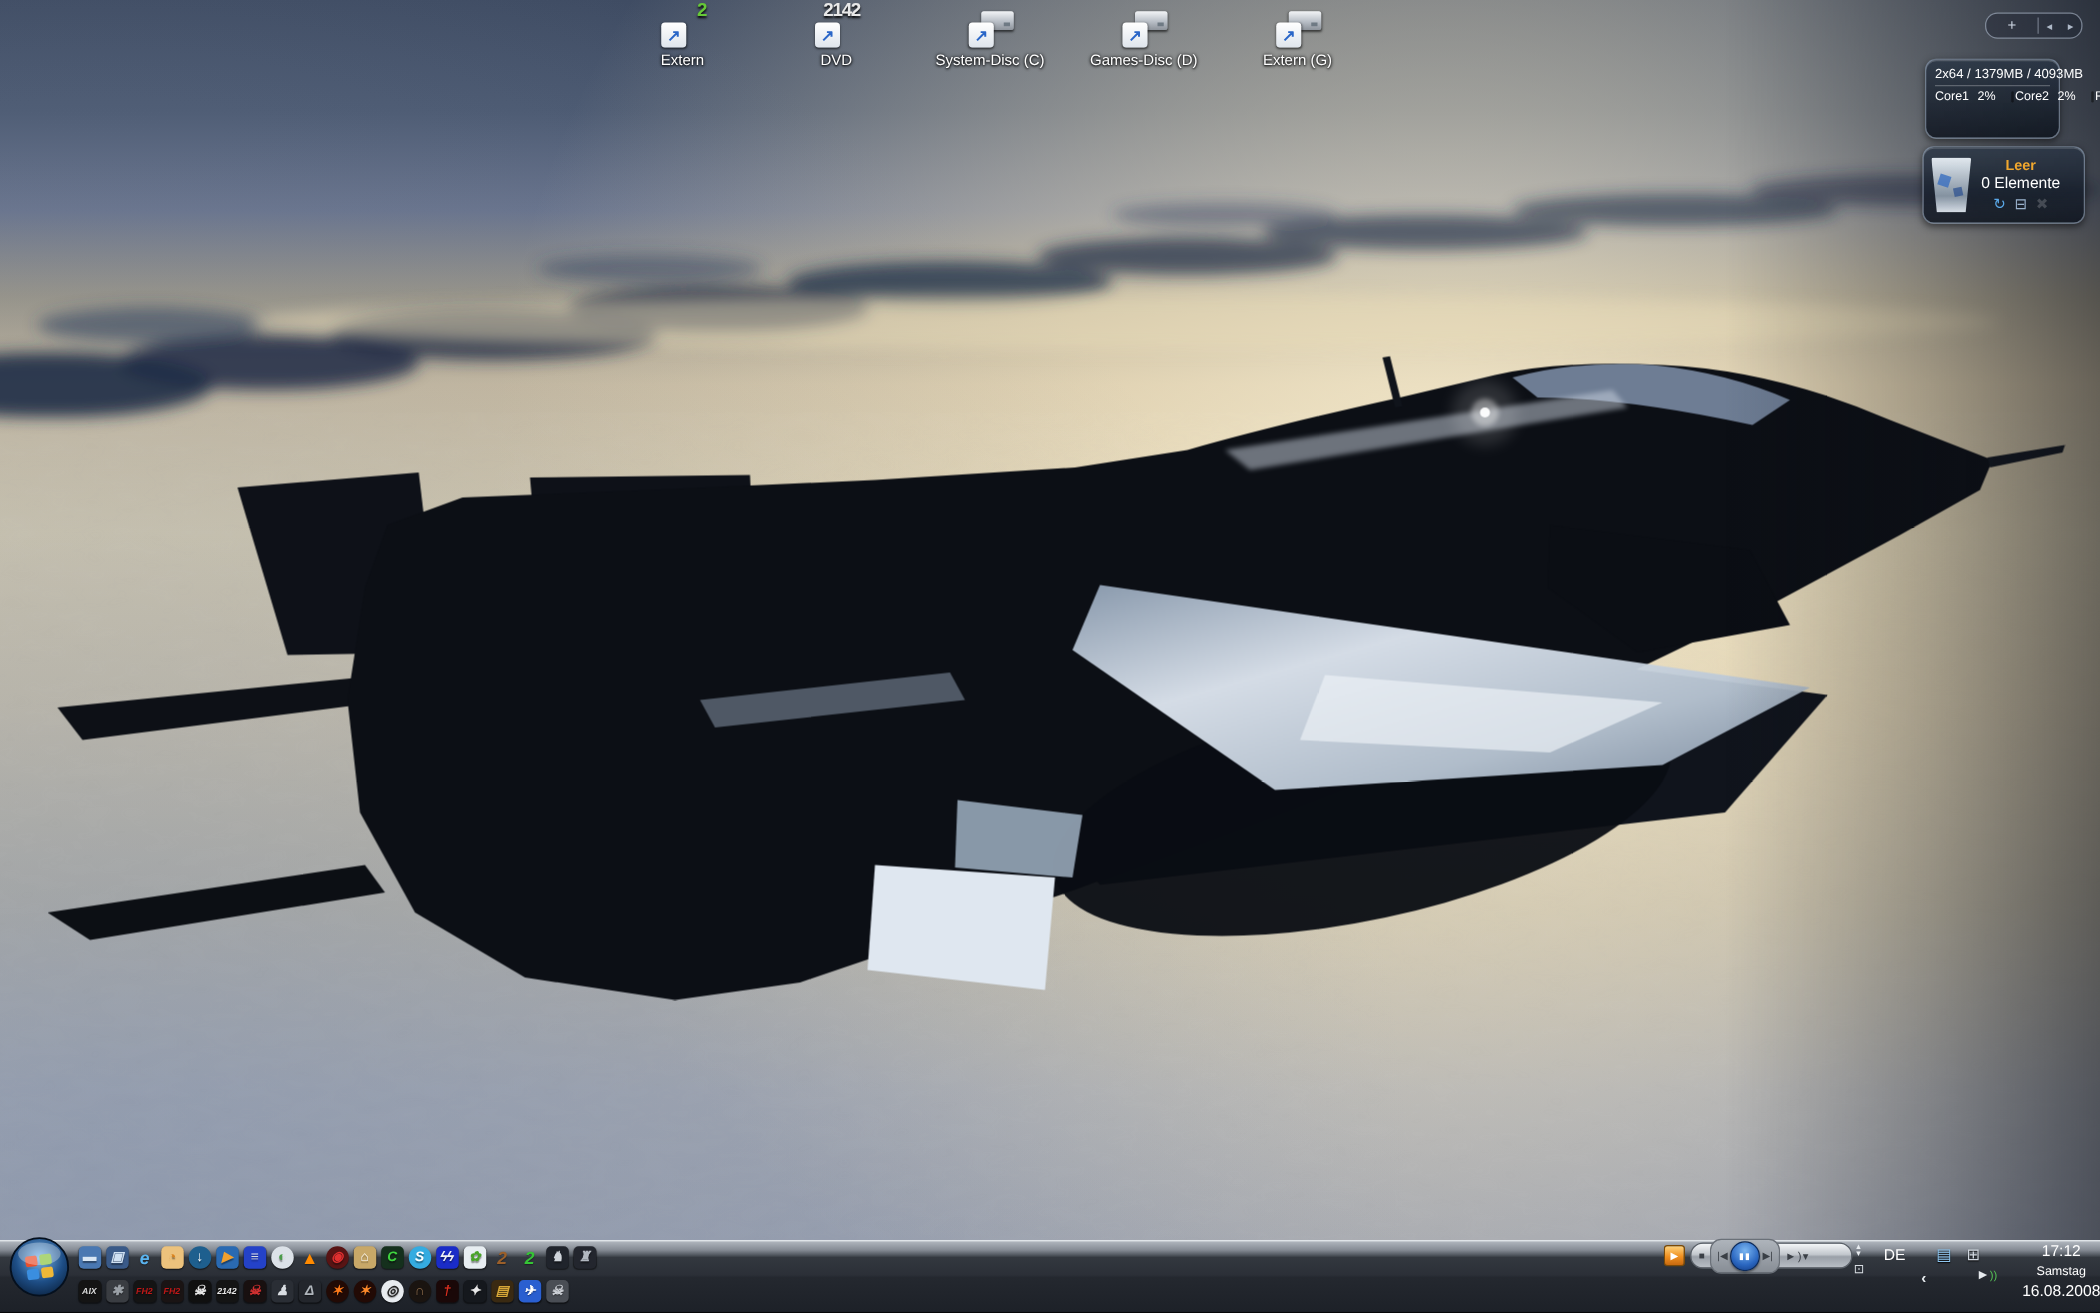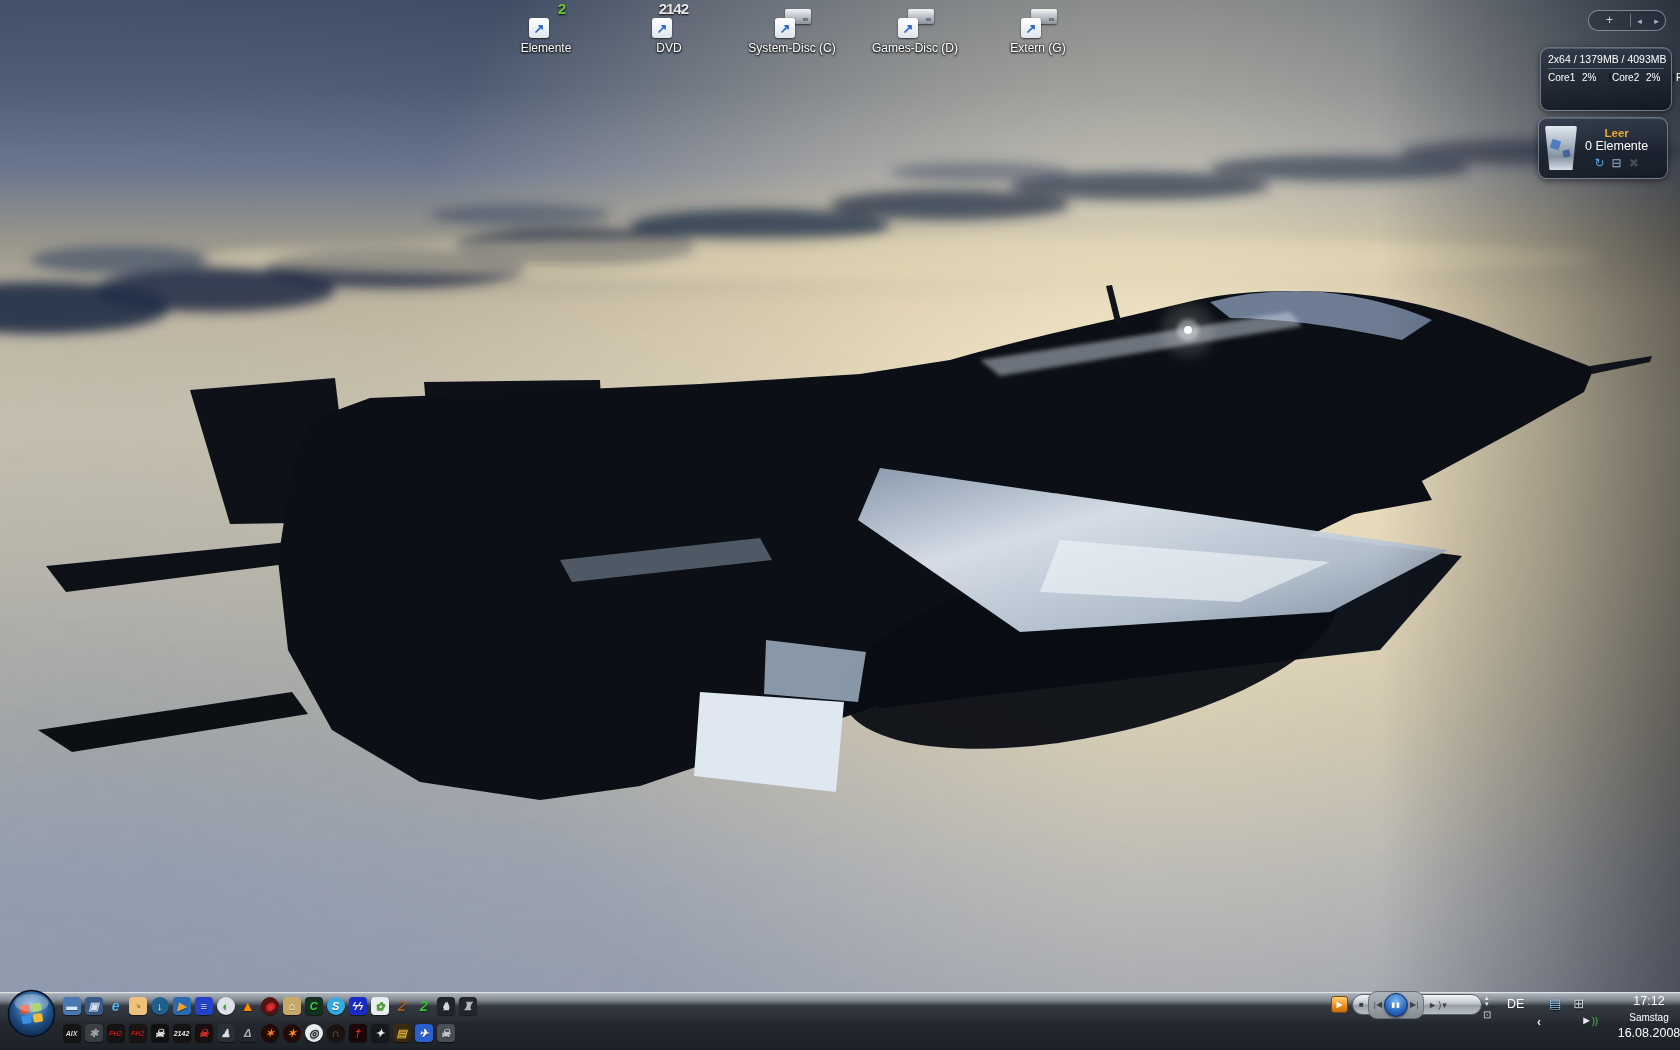--- a/index.html
+++ b/index.html
@@ -24,21 +24,21 @@
   
   .sb-pill{position:absolute;left:1588px;top:10px;width:76px;height:19px;border-radius:10px;
            background:rgba(22,30,44,.35);border:1px solid rgba(190,202,220,.55);display:flex;align-items:center;
            color:#cdd6e2;font-size:12px;}
   .sb-pill .p{flex:1;text-align:center;cursor:pointer;line-height:17px;}
   .sb-pill .dv{width:1px;height:13px;background:rgba(190,202,220,.45);}
   .sb-pill .ar{width:17px;text-align:center;font-size:9px;cursor:pointer;color:#aeb9c8;}
   .gadget{position:absolute;border-radius:9px;background:linear-gradient(180deg,rgba(40,52,68,.78),rgba(10,16,26,.82));
           border:1px solid rgba(170,185,205,.55);box-shadow:0 2px 6px rgba(0,0,0,.5), inset 0 1px 0 rgba(255,255,255,.18);
           color:#fff;}
-  #cpu-gadget{left:1540px;top:47px;width:132px;height:64px;padding:5px 7px 4px;box-sizing:border-box;}
+  #cpu-gadget{left:1540px;top:47px;width:108px;height:64px;padding:5px 7px 4px;box-sizing:border-box;}
   #cpu-gadget .ttl{font-size:10.5px;text-align:center;white-space:nowrap;letter-spacing:0;
                    border-bottom:1px solid rgba(255,255,255,.25);padding-bottom:3px;margin-bottom:3px;}
   .cpurows{display:flex;flex-direction:row;gap:1px;}
   .cpur{display:flex;align-items:center;font-size:10px;line-height:11px;}
   .cpur .l{width:34px;}
   .cpur .v{width:27px;}
   .cpur .bar{flex:1;height:7px;border-radius:1px;background:linear-gradient(180deg,#5d636b,#3a3f46);
              border:1px solid rgba(0,0,0,.45);overflow:hidden;}
   .cpur .fill{height:100%;border-radius:1px;background:linear-gradient(180deg,rgba(255,255,255,.55),rgba(255,255,255,0) 55%),currentColor;}
   #bin-gadget{left:1538px;top:117px;width:130px;height:62px;display:flex;align-items:center;padding:4px 6px;box-sizing:border-box;}
@@ -216,21 +216,21 @@
   </svg>
 
   <div class="dicons">
 
   <div class="dk">
         <span class="art app">
           <span class="badge" style="color: rgb(102, 200, 56);">2</span>
 
           <span class="sc">↗</span>
         </span>
-        <span class="lbl">Elemente</span>
+        <span class="lbl">Extern</span>
       </div>
       <div class="dk">
         <span class="art app">
           <span class="badge" style="color: rgb(232, 232, 232);">2142</span>
 
           <span class="sc">↗</span>
         </span>
         <span class="lbl">DVD</span>
       </div>
       <div class="dk">

